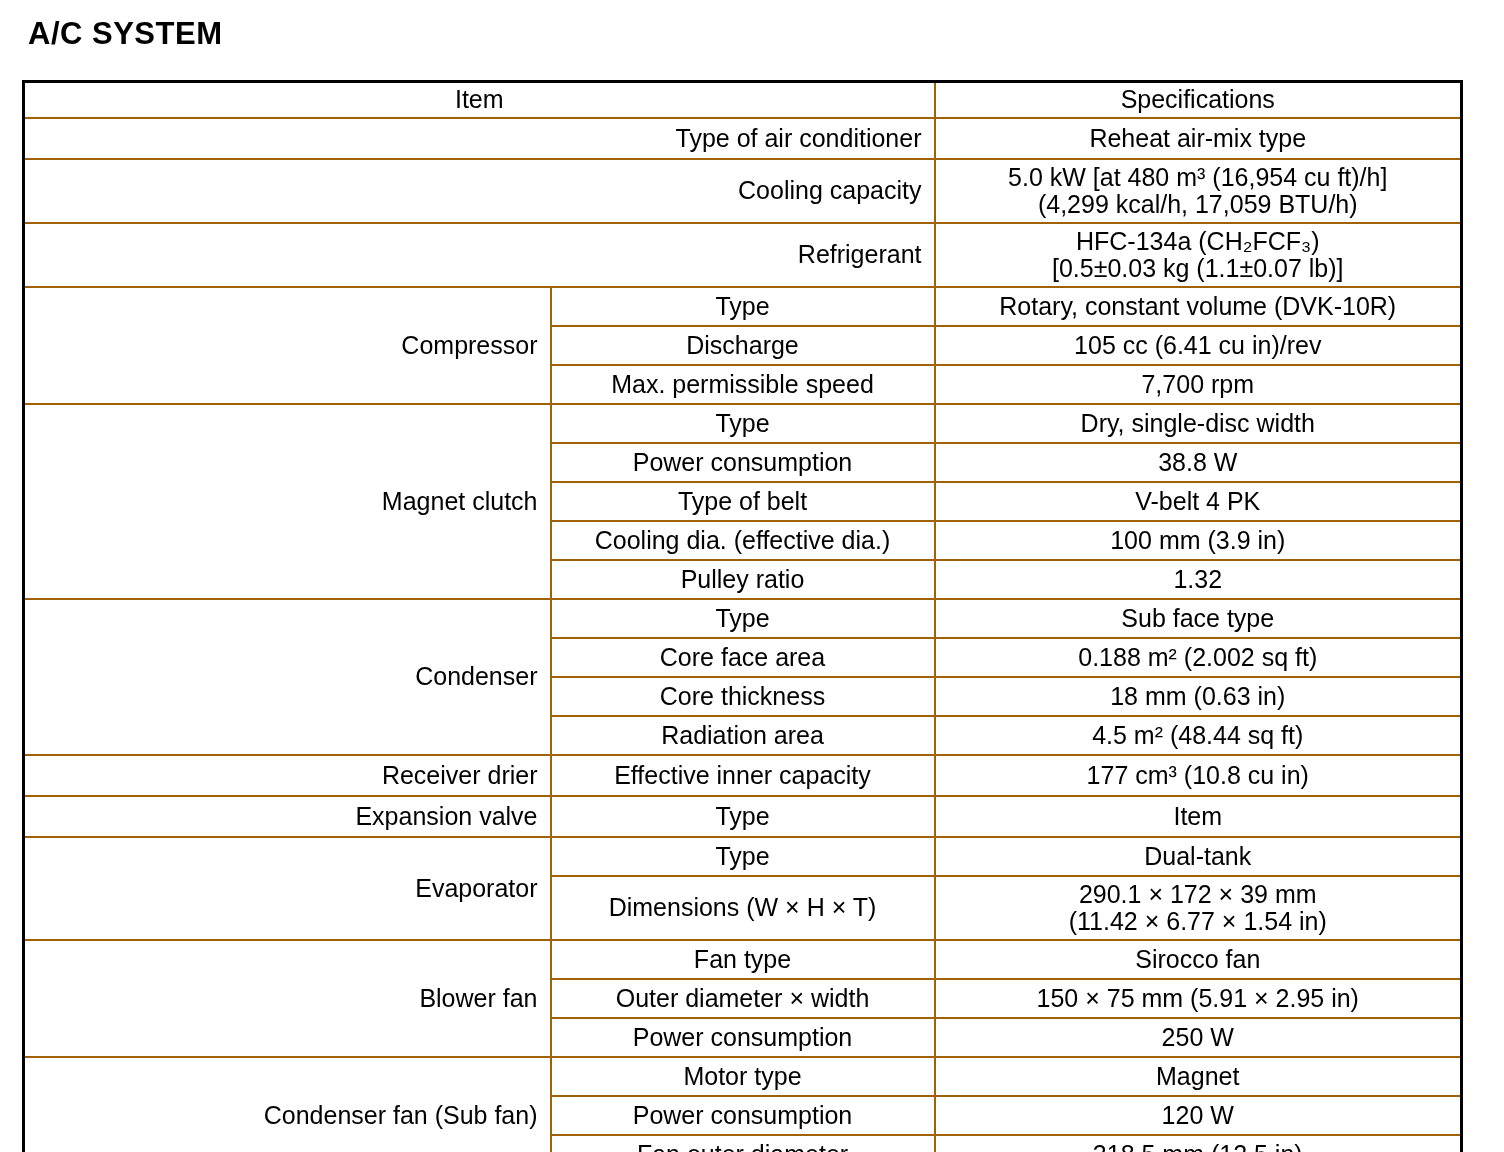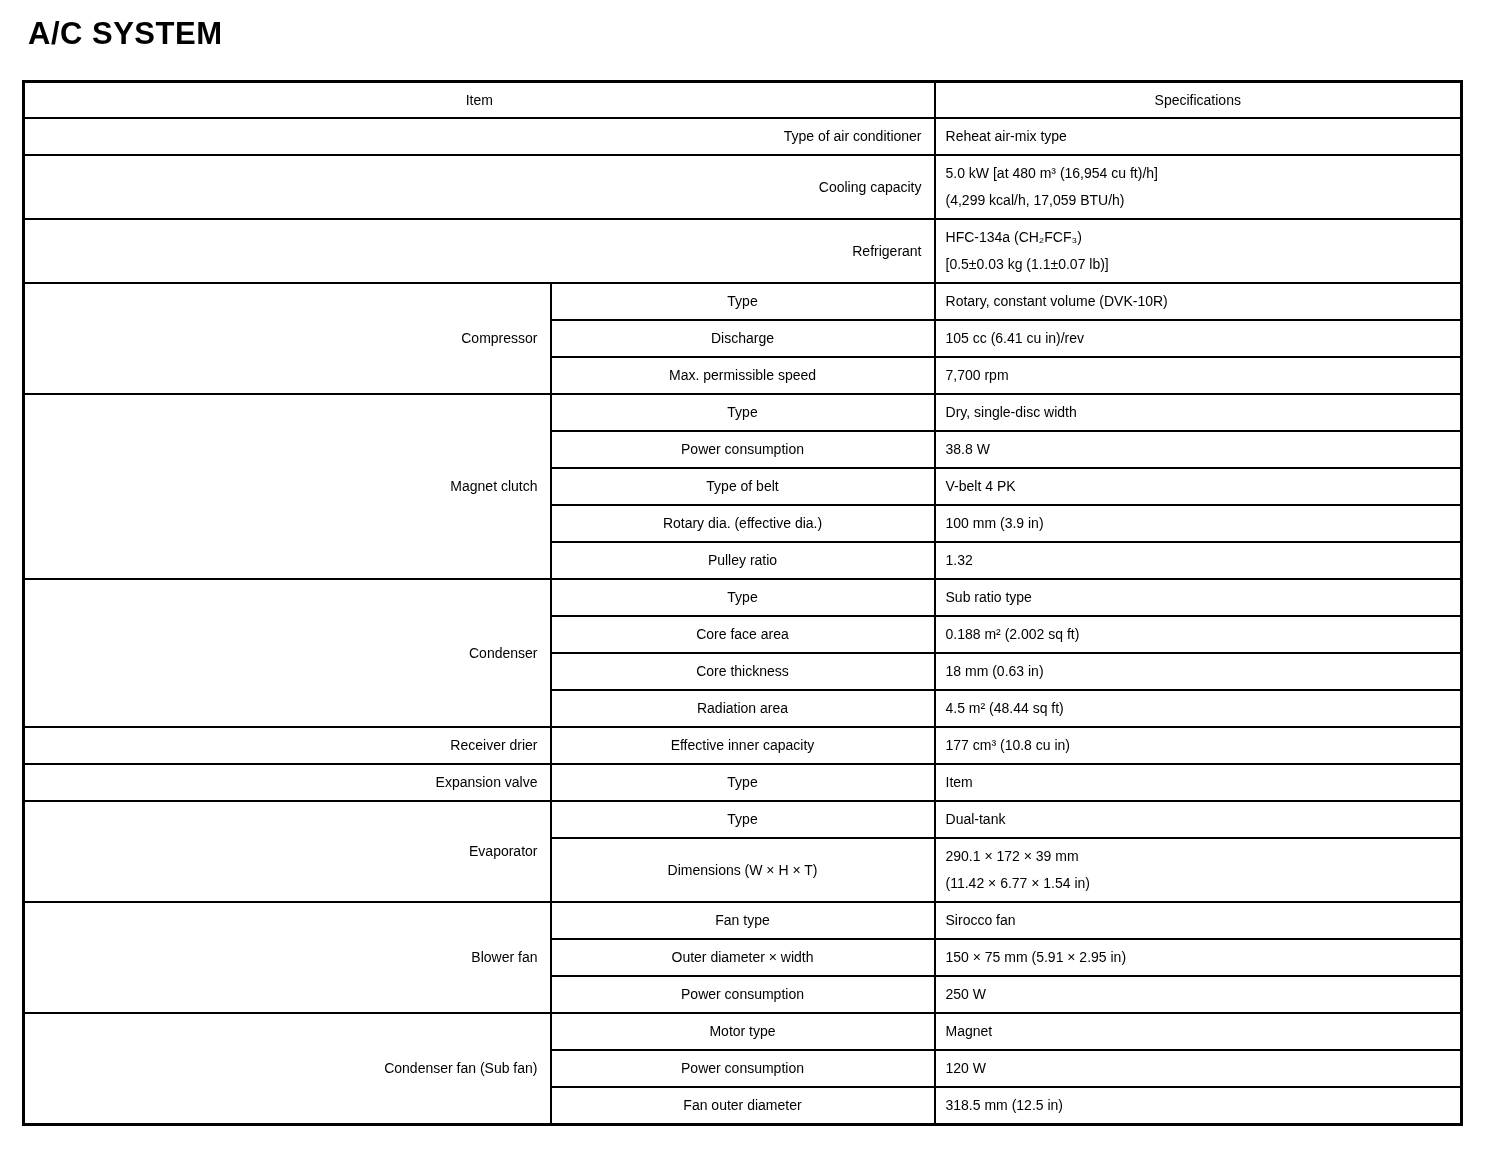--- a/index.html
+++ b/index.html
@@ -24,39 +24,40 @@
     font-family: "Liberation Sans", "DejaVu Sans", sans-serif;
   }
   table.spec-table {
     border-collapse: collapse;
     table-layout: fixed;
     width: 1438px;
     border: 3px solid #000;
   }
   .spec-table th,
   .spec-table td {
-    border: 2px solid #000000;
-    font-size: 14px;
+    border: 2px solid #a16207;
+    font-size: 25px;
     font-weight: normal;
     vertical-align: middle;
   }
   .spec-table th {
     height: 36px;
     text-align: center;
     padding: 2px 6px;
   }
   td.item-cell {
     text-align: right;
     padding: 5px 12px;
   }
   td.sub-cell {
     text-align: center;
     padding: 4px 12px;
   }
   td.spec-cell {
+    text-align: center;
     padding: 4px 10px;
     height: 37px;
   }
   .spec-line {
     line-height: 27px;
   }
 </style>
 </head>
 <body>
 
@@ -128,36 +129,36 @@
             <div class="spec-line">38.8 W</div>
           </td>
         </tr>
         <tr>
           <td class="sub-cell">Type of belt</td>
           <td class="spec-cell">
             <div class="spec-line">V-belt 4 PK</div>
           </td>
         </tr>
         <tr>
-          <td class="sub-cell">Rotary dia. (effective dia.)</td>
+          <td class="sub-cell">Cooling dia. (effective dia.)</td>
           <td class="spec-cell">
             <div class="spec-line">100 mm (3.9 in)</div>
           </td>
         </tr>
         <tr>
           <td class="sub-cell">Pulley ratio</td>
           <td class="spec-cell">
             <div class="spec-line">1.32</div>
           </td>
         </tr>
         <tr>
           <td class="item-cell" rowspan="4">Condenser</td>
           <td class="sub-cell">Type</td>
           <td class="spec-cell">
-            <div class="spec-line">Sub ratio type</div>
+            <div class="spec-line">Sub face type</div>
           </td>
         </tr>
         <tr>
           <td class="sub-cell">Core face area</td>
           <td class="spec-cell">
             <div class="spec-line">0.188 m² (2.002 sq ft)</div>
           </td>
         </tr>
         <tr>
           <td class="sub-cell">Core thickness</td>

